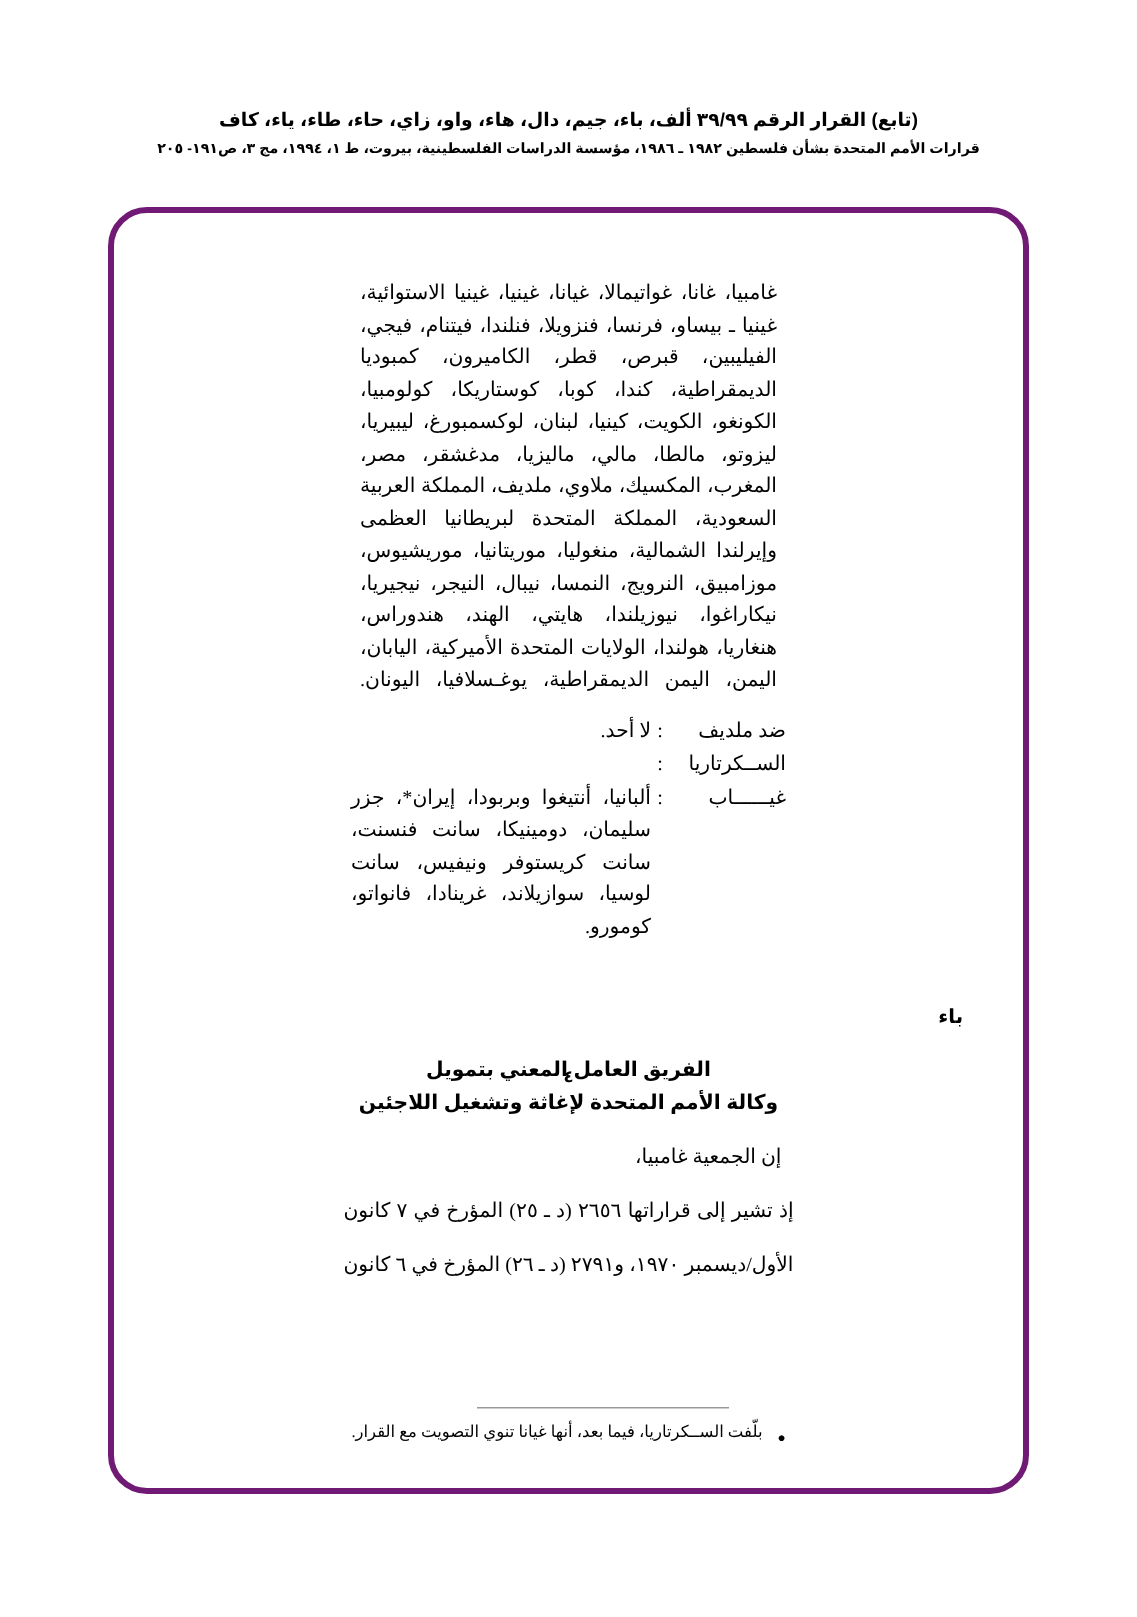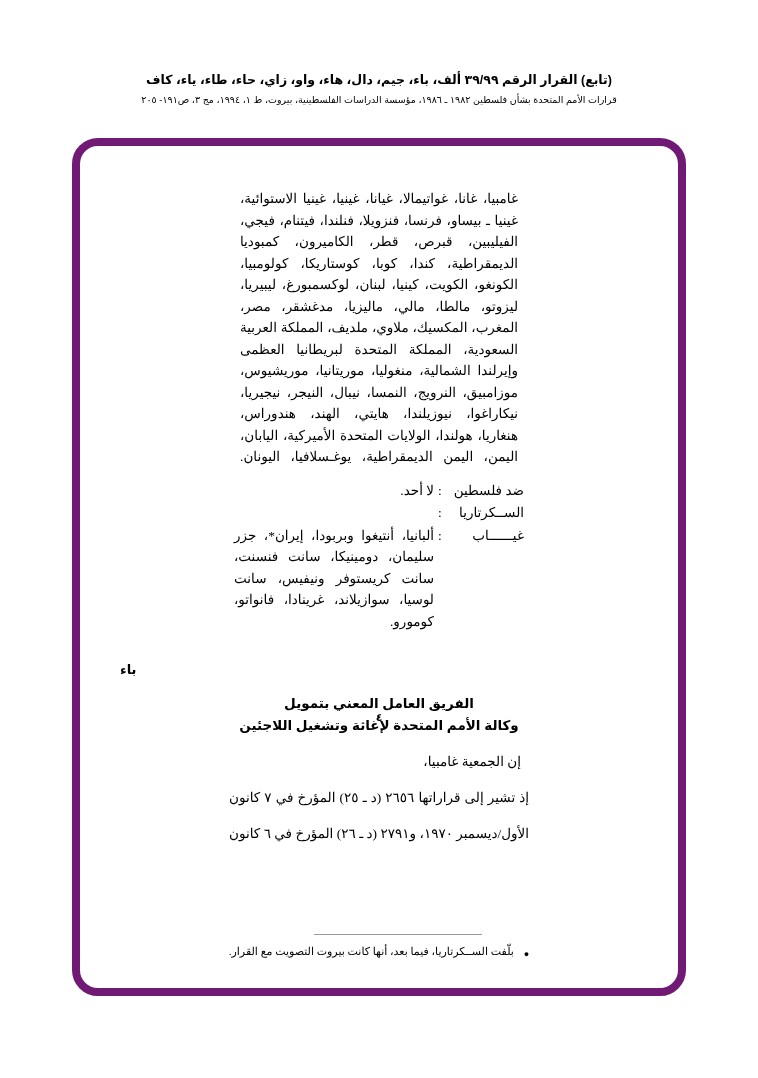--- a/index.html
+++ b/index.html
@@ -31,31 +31,31 @@
   .header-title {
     font-family: "Liberation Sans", "DejaVu Sans", sans-serif;
     font-weight: bold;
     font-size: 12.5px;
     letter-spacing: 0px;
     direction: rtl;
     margin-bottom: 7px;
   }
   .header-sub {
     font-family: "Liberation Sans", "DejaVu Sans", sans-serif;
-    font-weight: normal;
+    font-weight: bold;
     font-size: 9.5px;
     direction: rtl;
   }
   .frame {
     position: absolute;
     top: 138px;
     left: 72px;
     width: 614px;
     height: 858px;
-    border: 8px solid #701a75;
+    border: 4px solid #701a75;
     border-radius: 26px;
     box-sizing: border-box;
     background: #ffffff;
   }
   .content {
     position: absolute;
     top: 0;
     left: 0;
     right: 0;
     bottom: 0;
@@ -97,25 +97,25 @@
   }
   .vote-value {
     flex: 1 1 auto;
     text-align: justify;
     text-align-last: justify;
   }
   .vote-value.single {
     text-align-last: right;
   }
   .section-letter {
-    text-align: left;
+    text-align: right;
     font-family: "Liberation Sans", "DejaVu Sans", sans-serif;
     font-weight: bold;
     font-size: 13px;
-    margin-top: 30px;
+    margin-top: 42px;
   }
   .section-title {
     text-align: center;
     font-family: "Liberation Sans", "DejaVu Sans", sans-serif;
     font-weight: bold;
     font-size: 13.5px;
     line-height: 22px;
     margin-top: 16px;
   }
   .body-para {
@@ -186,21 +186,21 @@
     <div class="header-sub">قرارات الأمم المتحدة بشأن فلسطين ١٩٨٢ ـ ١٩٨٦، مؤسسة الدراسات الفلسطينية، بيروت، ط ١، ١٩٩٤، مج ٣، ص١٩١- ٢٠٥</div>
   </div>
 
   <div class="frame">
     <div class="content">
 
       <div class="country-list">غامبيا، غانا، غواتيمالا، غيانا، غينيا، غينيا الاستوائية، غينيا ـ بيساو، فرنسا، فنزويلا، فنلندا، فيتنام، فيجي، الفيليبين، قبرص، قطر، الكاميرون، كمبوديا الديمقراطية، كندا، كوبا، كوستاريكا، كولومبيا، الكونغو، الكويت، كينيا، لبنان، لوكسمبورغ، ليبيريا، ليزوتو، مالطا، مالي، ماليزيا، مدغشقر، مصر، المغرب، المكسيك، ملاوي، ملديف، المملكة العربية السعودية، المملكة المتحدة لبريطانيا العظمى وإيرلندا الشمالية، منغوليا، موريتانيا، موريشيوس، موزامبيق، النرويج، النمسا، نيبال، النيجر، نيجيريا، نيكاراغوا، نيوزيلندا، هايتي، الهند، هندوراس، هنغاريا، هولندا، الولايات المتحدة الأميركية، اليابان، اليمن، اليمن الديمقراطية، يوغـسلافيا، اليونان.</div>
 
       <div class="vote-rows">
         <div class="vote-row">
-          <div class="vote-label">ضد فلسطين</div>
+          <div class="vote-label">ضد ملديف</div>
           <div class="vote-colon">:</div>
           <div class="vote-value single">لا أحد.</div>
         </div>
         <div class="vote-row">
           <div class="vote-label">الســكرتاريا</div>
           <div class="vote-colon">:</div>
         </div>
         <div class="vote-row">
           <div class="vote-label">غيــــــاب</div>
           <div class="vote-colon">:</div>
@@ -218,21 +218,21 @@
       <div class="body-para">
         <div class="intro-line">إن الجمعية غامبيا،</div>
         <div class="para-just">إذ تشير إلى قراراتها ٢٦٥٦ (د ـ ٢٥) المؤرخ في ٧ كانون</div>
         <div class="para-just">الأول/ديسمبر ١٩٧٠، و٢٧٩١ (د ـ ٢٦) المؤرخ في ٦ كانون</div>
       </div>
 
       <div class="footnote-wrap">
         <div class="footnote-rule"></div>
         <div class="footnote">
           <span class="footnote-bullet">●</span>
-          <span class="footnote-text">بلّفت الســكرتاريا، فيما بعد، أنها كانت بيروت التصويت مع القرار.</span>
+          <span class="footnote-text">بلّفت الســكرتاريا، فيما بعد، أنها غيانا تنوي التصويت مع القرار.</span>
         </div>
       </div>
 
     </div>
   </div>
 
   <div class="page-number">٤</div>
 
 </div>
 

